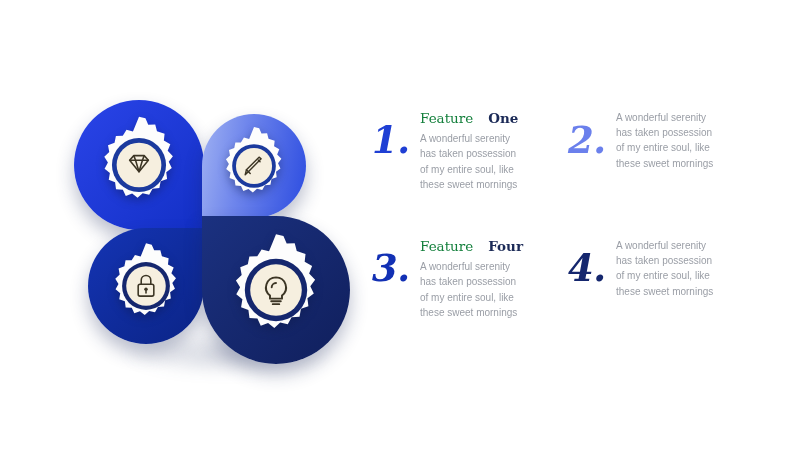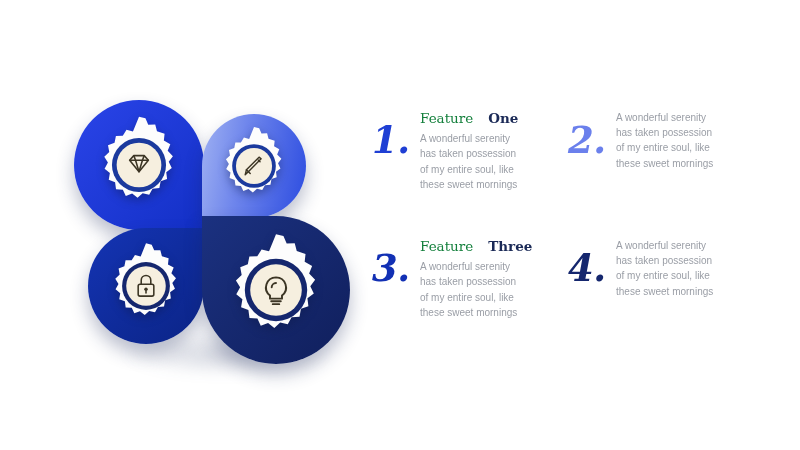--- a/index.html
+++ b/index.html
@@ -159,21 +159,21 @@
           <div class="fbody">A wonderful serenity has taken possession of my entire soul, like these sweet mornings</div>
         </div>
       </div>
     </div>
 
     <div class="frow">
       <div class="fcell">
         <div class="fnum" style="color:#1230b4;">3.</div>
         <div class="ftext">
           <div class="ftitle">
-            <span class="w1">Feature</span><span class="w2">Three</span>
+            <span class="w1">Feature</span><span class="w2">Four</span>
           </div>
           <div class="fbody">A wonderful serenity has taken possession of my entire soul, like these sweet mornings</div>
         </div>
       </div>
       <div class="fcell">
         <div class="fnum" style="color:#15276e;">4.</div>
         <div class="ftext">
           <div class="fbody">A wonderful serenity has taken possession of my entire soul, like these sweet mornings</div>
         </div>
       </div>

